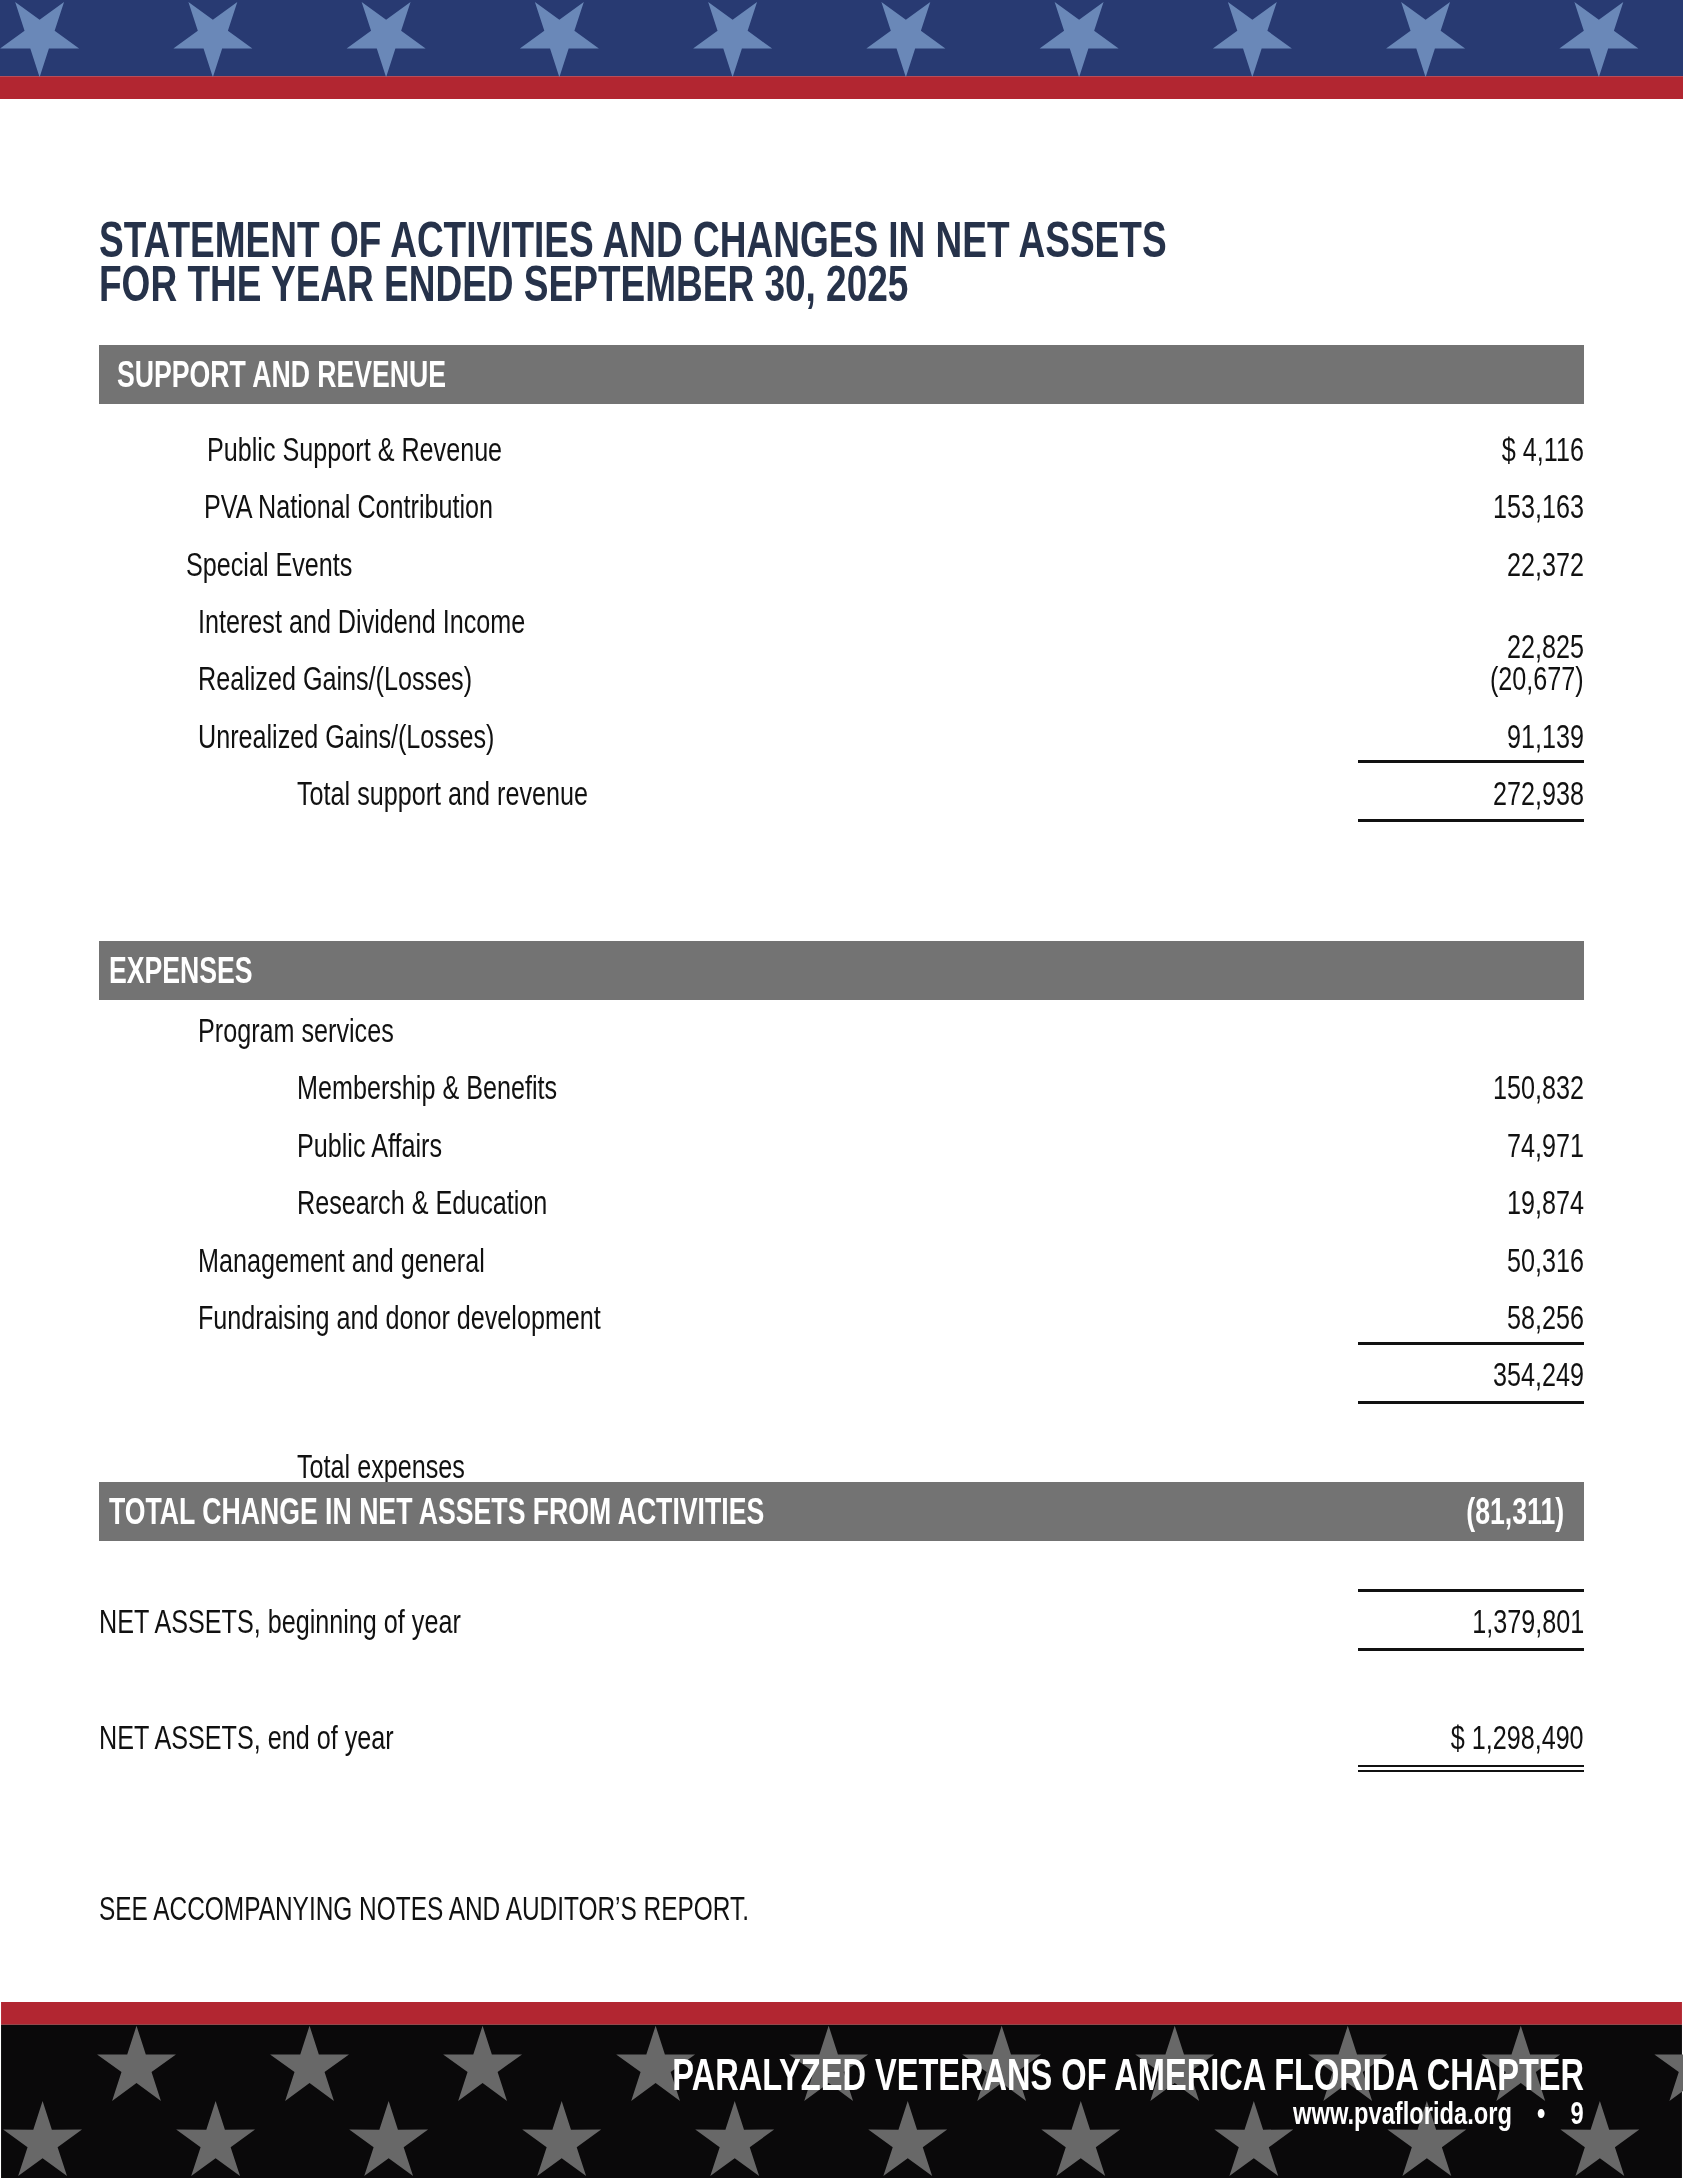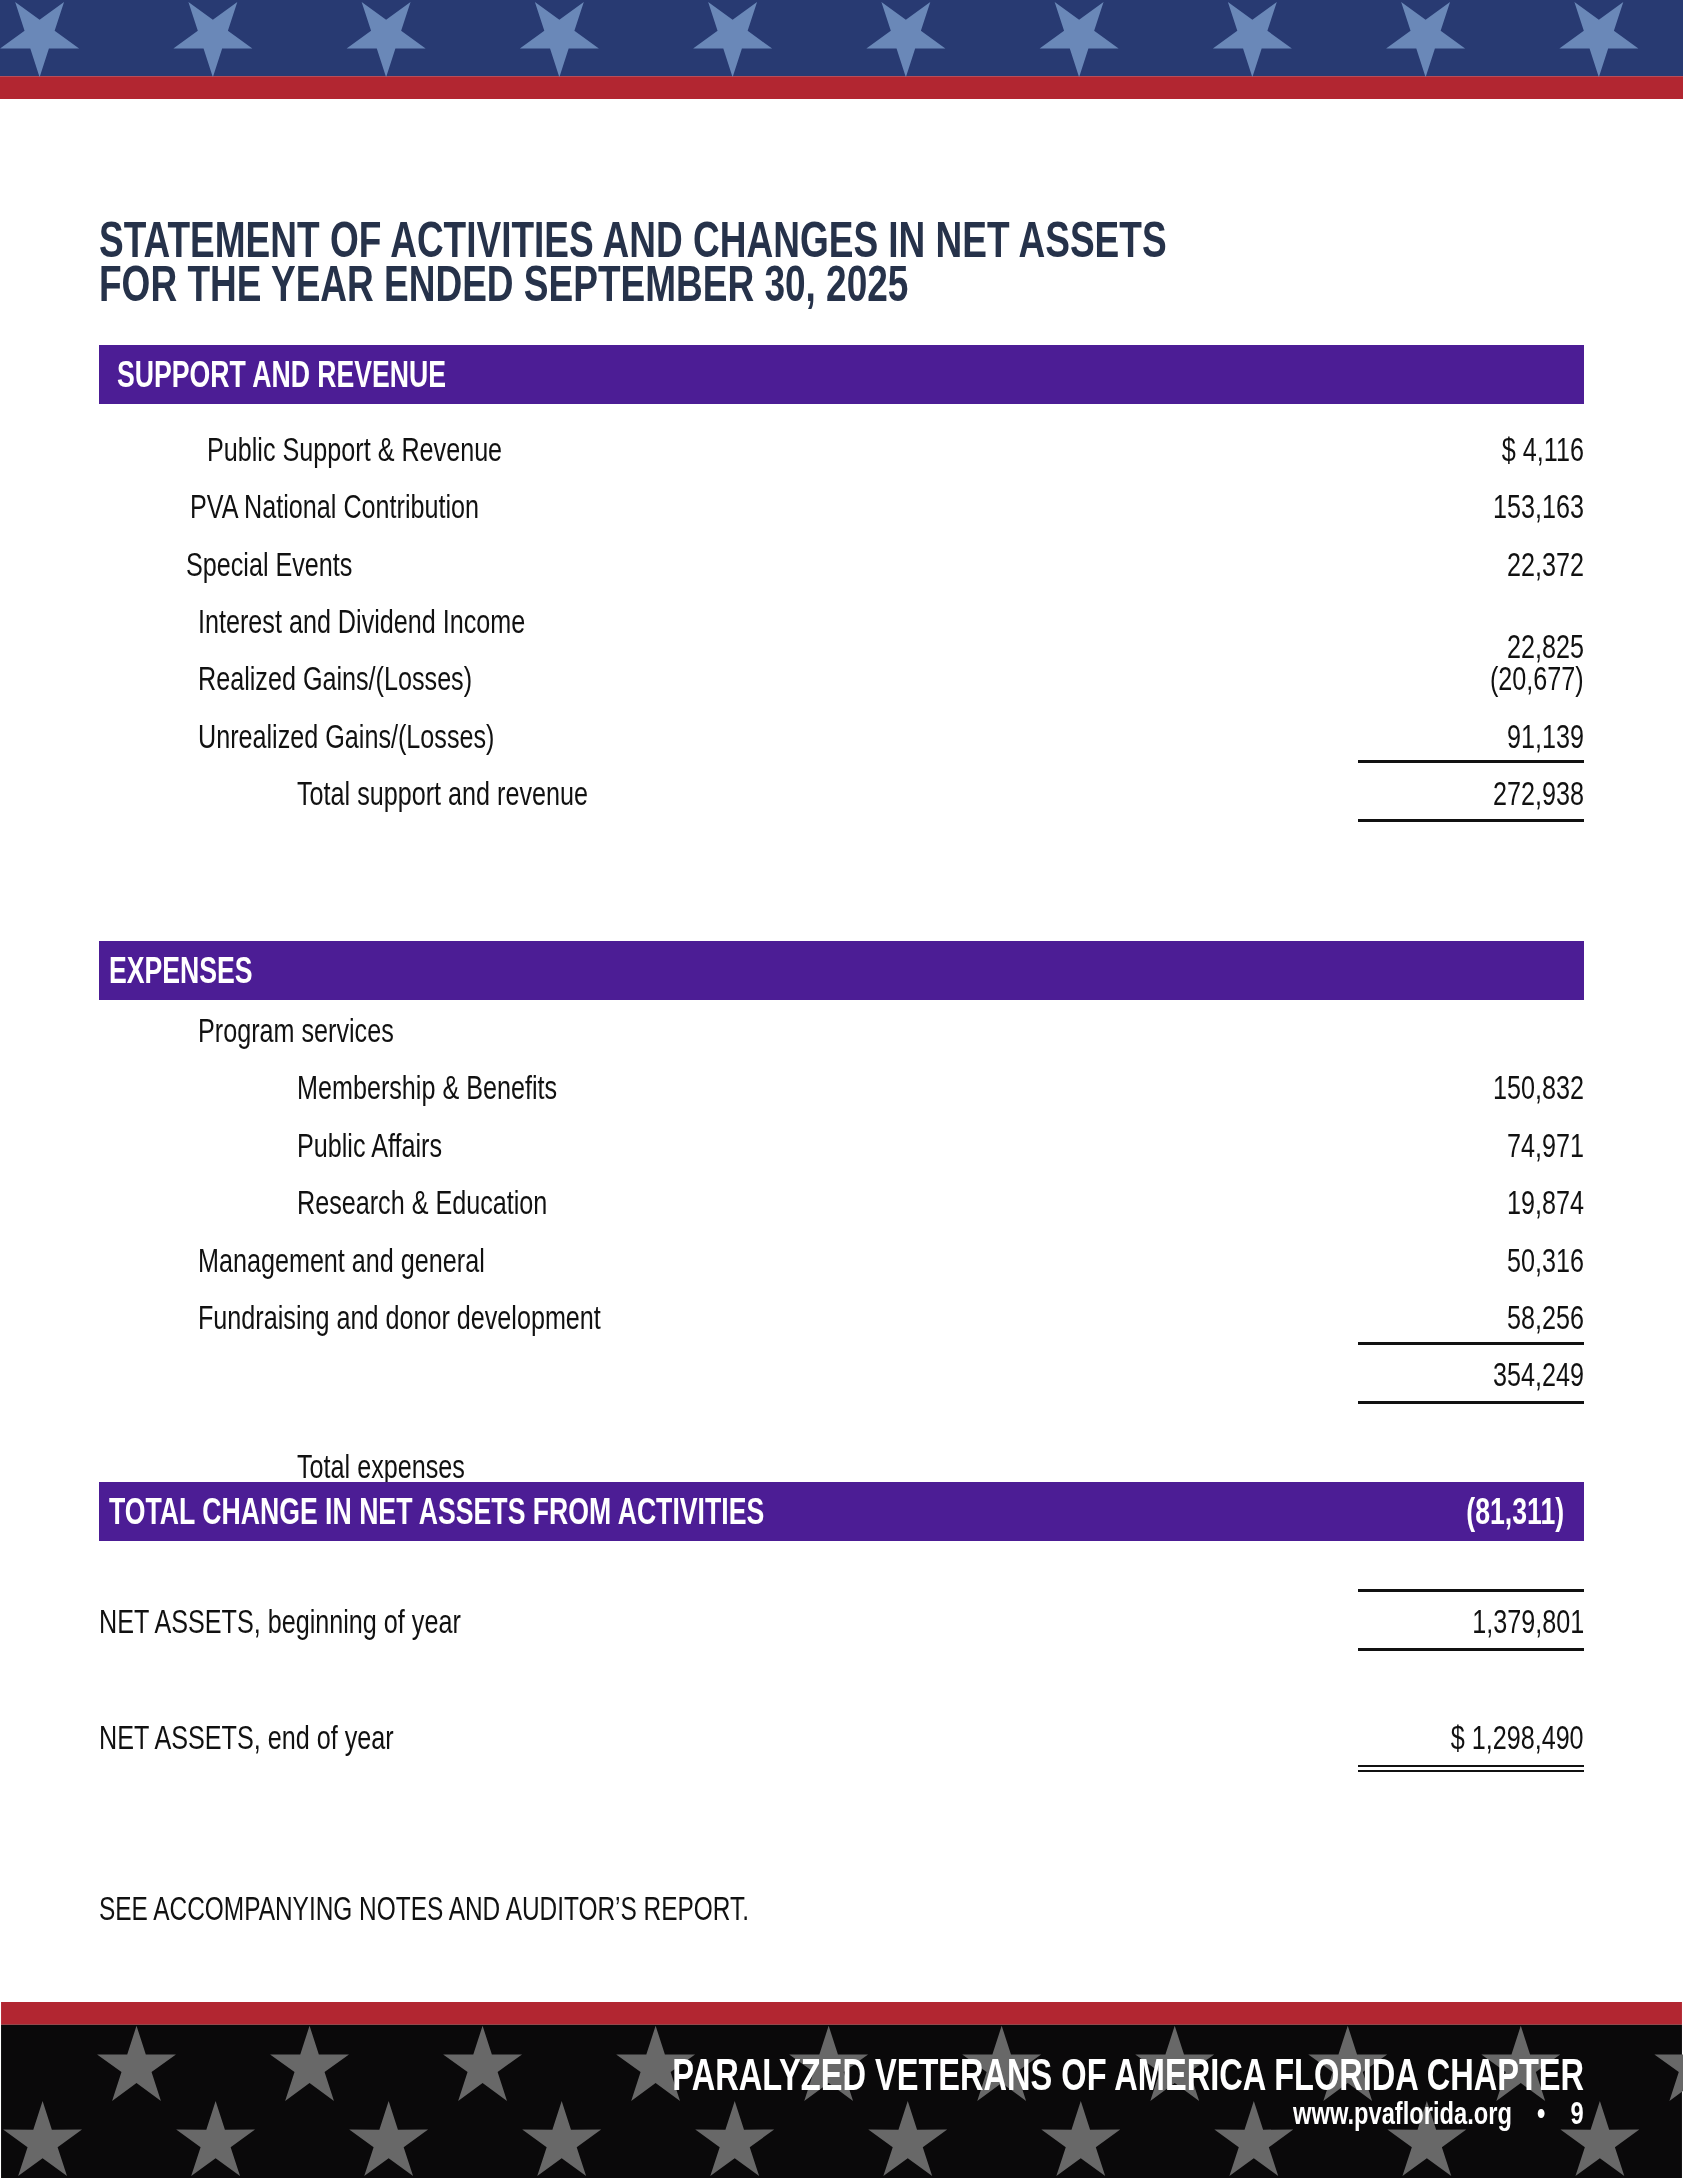--- a/index.html
+++ b/index.html
@@ -29,21 +29,21 @@
     #footer-band svg { display: block; }
 
     
     .title-line {
       left: 99px; font-weight: bold; color: #26324a;
       font-size: 50px; line-height: 44px; letter-spacing: 0px;
     }
 
     
     .section-bar {
-      left: 99px; width: 1485px; height: 59px; background: #4c1d95;
+      left: 99px; width: 1485px; height: 59px; background: #737373;
       color: #ffffff; font-weight: bold; font-size: 36px; line-height: 59px;
     }
     .section-bar .bar-label { position: absolute; top: 0; }
     .section-bar .bar-value { position: absolute; top: 0; right: 20px; }
 
     
     .row-label {
       font-size: 34px; line-height: 40px; color: #111;
     }
     .row-value {
@@ -100,21 +100,21 @@
 
 <div class="abs section-bar" style="top:345px;">
   <span class="bar-label" style="left:18px;">
     <span class="cond cond-l">SUPPORT AND REVENUE</span>
   </span>
 </div>
 
 <div id="revenue-rows">
     <div class="abs row-label" style="left: 199px; top: 429px; margin-left: 8px;"><span class="cond cond-l">Public Support &amp; Revenue</span></div>
     <div class="abs row-value" style="top: 429px;"><span class="cond cond-r">$ 4,116</span></div>
-    <div class="abs row-label" style="left: 190px; top: 486px;"><span class="cond cond-l">PVA National Contribution</span></div>
+    <div class="abs row-label" style="left: 204px; top: 486px;"><span class="cond cond-l">PVA National Contribution</span></div>
     <div class="abs row-value" style="top: 486px;"><span class="cond cond-r">153,163</span></div>
     <div class="abs row-label" style="left: 186px; top: 544px;"><span class="cond cond-l">Special Events</span></div>
     <div class="abs row-value" style="top: 544px;"><span class="cond cond-r">22,372</span></div>
     <div class="abs row-label" style="left: 198px; top: 601px;"><span class="cond cond-l">Interest and Dividend Income</span></div>
     <div class="abs row-value" style="top: 626px;"><span class="cond cond-r">22,825</span></div>
     <div class="abs row-label" style="left: 198px; top: 658px;"><span class="cond cond-l">Realized Gains/(Losses)</span></div>
     <div class="abs row-value" style="top: 658px;"><span class="cond cond-r">(20,677)</span></div>
     <div class="abs row-label" style="left: 198px; top: 716px;"><span class="cond cond-l">Unrealized Gains/(Losses)</span></div>
     <div class="abs row-value" style="top: 716px;"><span class="cond cond-r">91,139</span></div>
     <div class="abs rule" style="top: 760px;"></div>

